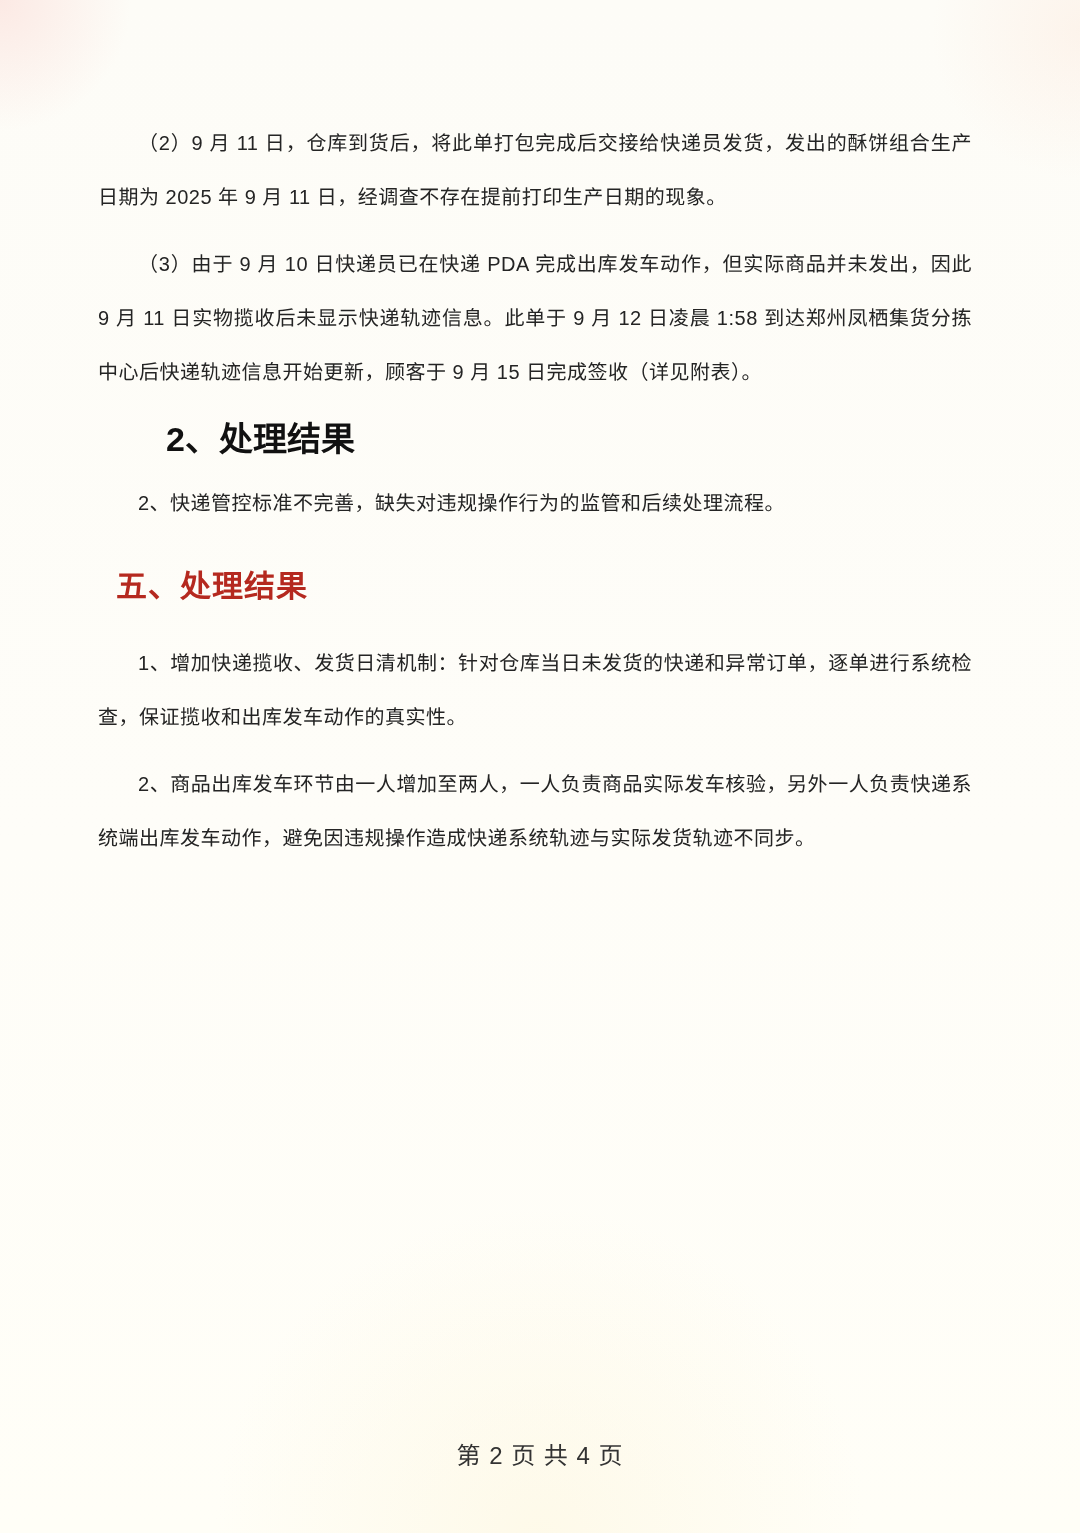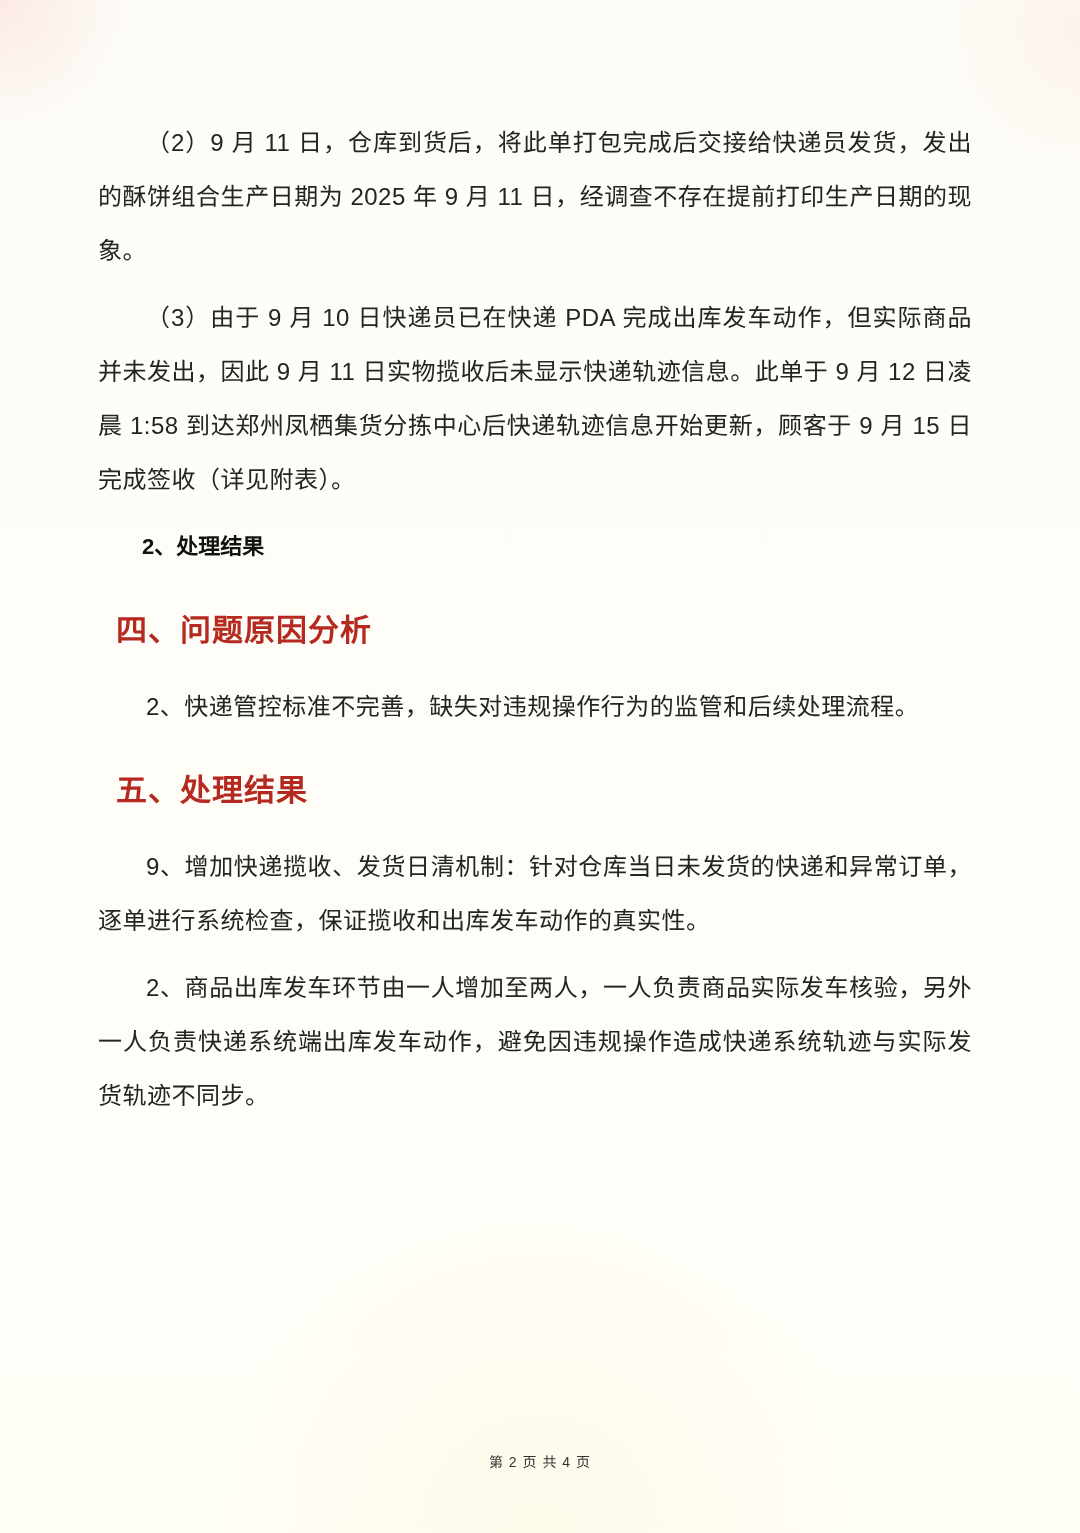--- a/index.html
+++ b/index.html
@@ -21,31 +21,31 @@
   }
   .page {
     position: absolute;
     inset: 0;
   }
   .content {
     padding: 116px 100px 0 98px;
   }
   .para {
     margin: 0 8px 13px 0;
-    font-size: 24px;
+    font-size: 20px;
     line-height: 54px;
     text-indent: 2em;
     text-align: justify;
     text-justify: inter-character;
     letter-spacing: 0.5px;
     color: #242424;
   }
   .sub-heading {
     margin: 6px 0 10px 0;
-    font-size: 22px;
+    font-size: 34px;
     line-height: 54px;
     font-weight: bold;
     text-indent: 2em;
     color: #111111;
   }
   .red-heading {
     margin: 30px 0 22px 0;
     padding-left: 18px;
     font-size: 31px;
     line-height: 54px;
@@ -54,46 +54,45 @@
     letter-spacing: 1px;
   }
   .page-footer {
     position: absolute;
     left: 0;
     bottom: 62px;
     width: 100%;
     text-align: center;
   }
   .page-footer span {
-    font-size: 14px;
+    font-size: 24px;
     color: #333333;
     letter-spacing: 1px;
   }
 </style>
 </head>
 <body>
 
 <div class="page">
   <main class="content">
 
     <p class="para">（2）9 月 11 日，仓库到货后，将此单打包完成后交接给快递员发货，发出的酥饼组合生产日期为 2025 年 9 月 11 日，经调查不存在提前打印生产日期的现象。</p>
 
     <p class="para">（3）由于 9 月 10 日快递员已在快递 PDA 完成出库发车动作，但实际商品并未发出，因此 9 月 11 日实物揽收后未显示快递轨迹信息。此单于 9 月 12 日凌晨 1:58 到达郑州凤栖集货分拣中心后快递轨迹信息开始更新，顾客于 9 月 15 日完成签收（详见附表）。</p>
 
     <h3 class="sub-heading">2、处理结果</h3>
 
 
-    <h2 class="red-heading">四、问题原因分析</h2>
 
 
     <p class="para">2、快递管控标准不完善，缺失对违规操作行为的监管和后续处理流程。</p>
 
     <h2 class="red-heading">五、处理结果</h2>
 
-    <p class="para">9、增加快递揽收、发货日清机制：针对仓库当日未发货的快递和异常订单，逐单进行系统检查，保证揽收和出库发车动作的真实性。</p>
+    <p class="para">1、增加快递揽收、发货日清机制：针对仓库当日未发货的快递和异常订单，逐单进行系统检查，保证揽收和出库发车动作的真实性。</p>
 
     <p class="para">2、商品出库发车环节由一人增加至两人，一人负责商品实际发车核验，另外一人负责快递系统端出库发车动作，避免因违规操作造成快递系统轨迹与实际发货轨迹不同步。</p>
 
   </main>
 
   <footer class="page-footer">
     <span>第 2 页 共 4 页</span>
   </footer>
 </div>
 

